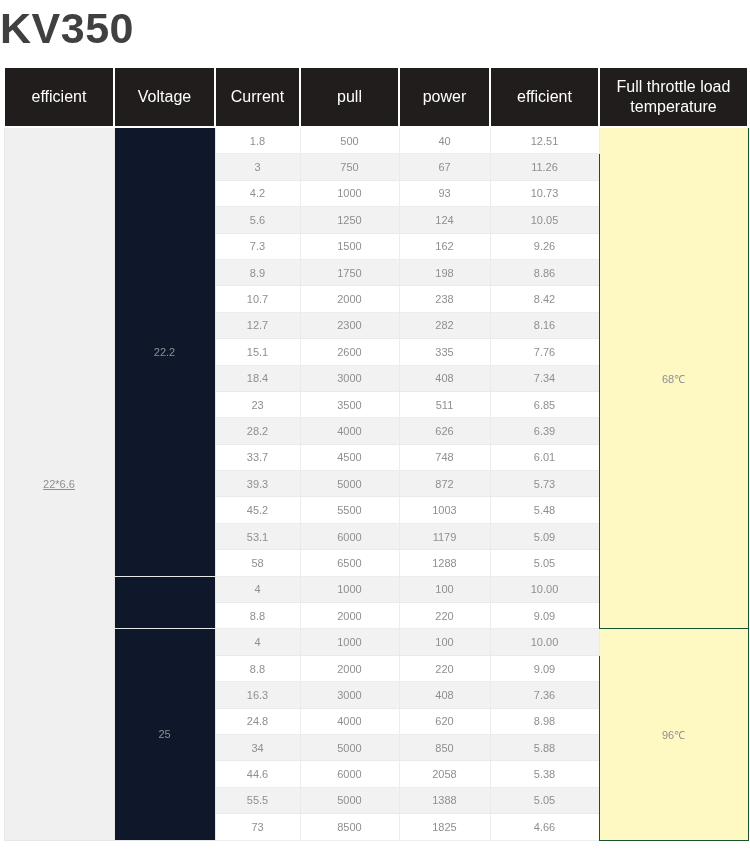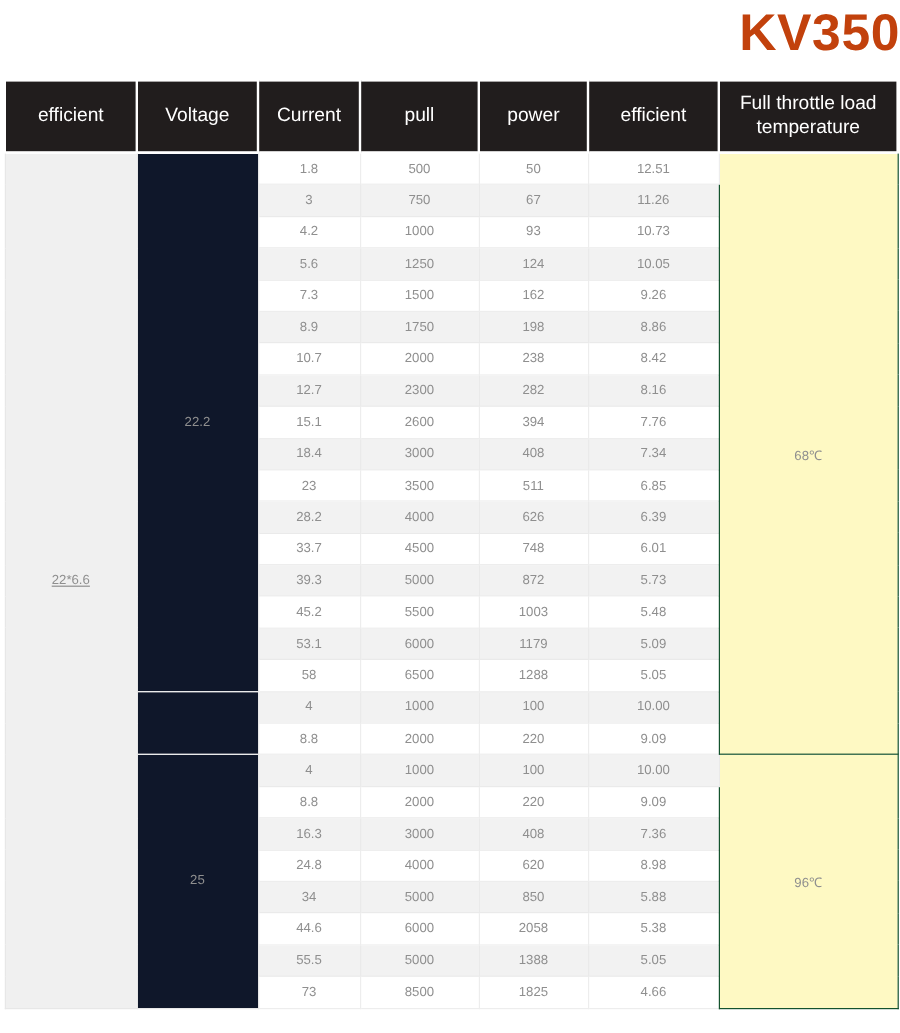--- a/index.html
+++ b/index.html
@@ -12,25 +12,25 @@
     width: 750px;
     height: 861px;
     background: #ffffff;
     overflow: hidden;
   }
   .title {
     margin: 0;
     height: 66px;
     box-sizing: border-box;
     padding-top: 2px;
-    text-align: right;
+    text-align: left;
     font-size: 43px;
     line-height: 52px;
     font-weight: 900;
-    color: #c2410c;
+    color: #404040;
     letter-spacing: 0.5px;
   }
   table.spec {
     border-collapse: collapse;
     table-layout: fixed;
     width: 744px;
     margin-left: 3px;
   }
   table.spec th {
     background: #211d1d;
@@ -106,21 +106,21 @@
         <th>efficient</th>
         <th>Full throttle load temperature</th>
       </tr>
     </thead>
     <tbody>
         <tr>
           <td class="prop" rowspan="27">22*6.6</td>
           <td class="volt" rowspan="17">22.2</td>
           <td class="data">1.8</td>
           <td class="data">500</td>
-          <td class="data">50</td>
+          <td class="data">40</td>
           <td class="data">12.51</td>
           <td class="temp" rowspan="19">68℃</td>
         </tr>
         <tr>
           <td class="data alt">3</td>
           <td class="data alt">750</td>
           <td class="data alt">67</td>
           <td class="data alt">11.26</td>
         </tr>
         <tr>
@@ -155,21 +155,21 @@
         </tr>
         <tr>
           <td class="data alt">12.7</td>
           <td class="data alt">2300</td>
           <td class="data alt">282</td>
           <td class="data alt">8.16</td>
         </tr>
         <tr>
           <td class="data">15.1</td>
           <td class="data">2600</td>
-          <td class="data">394</td>
+          <td class="data">335</td>
           <td class="data">7.76</td>
         </tr>
         <tr>
           <td class="data alt">18.4</td>
           <td class="data alt">3000</td>
           <td class="data alt">408</td>
           <td class="data alt">7.34</td>
         </tr>
         <tr>
           <td class="data">23</td>

